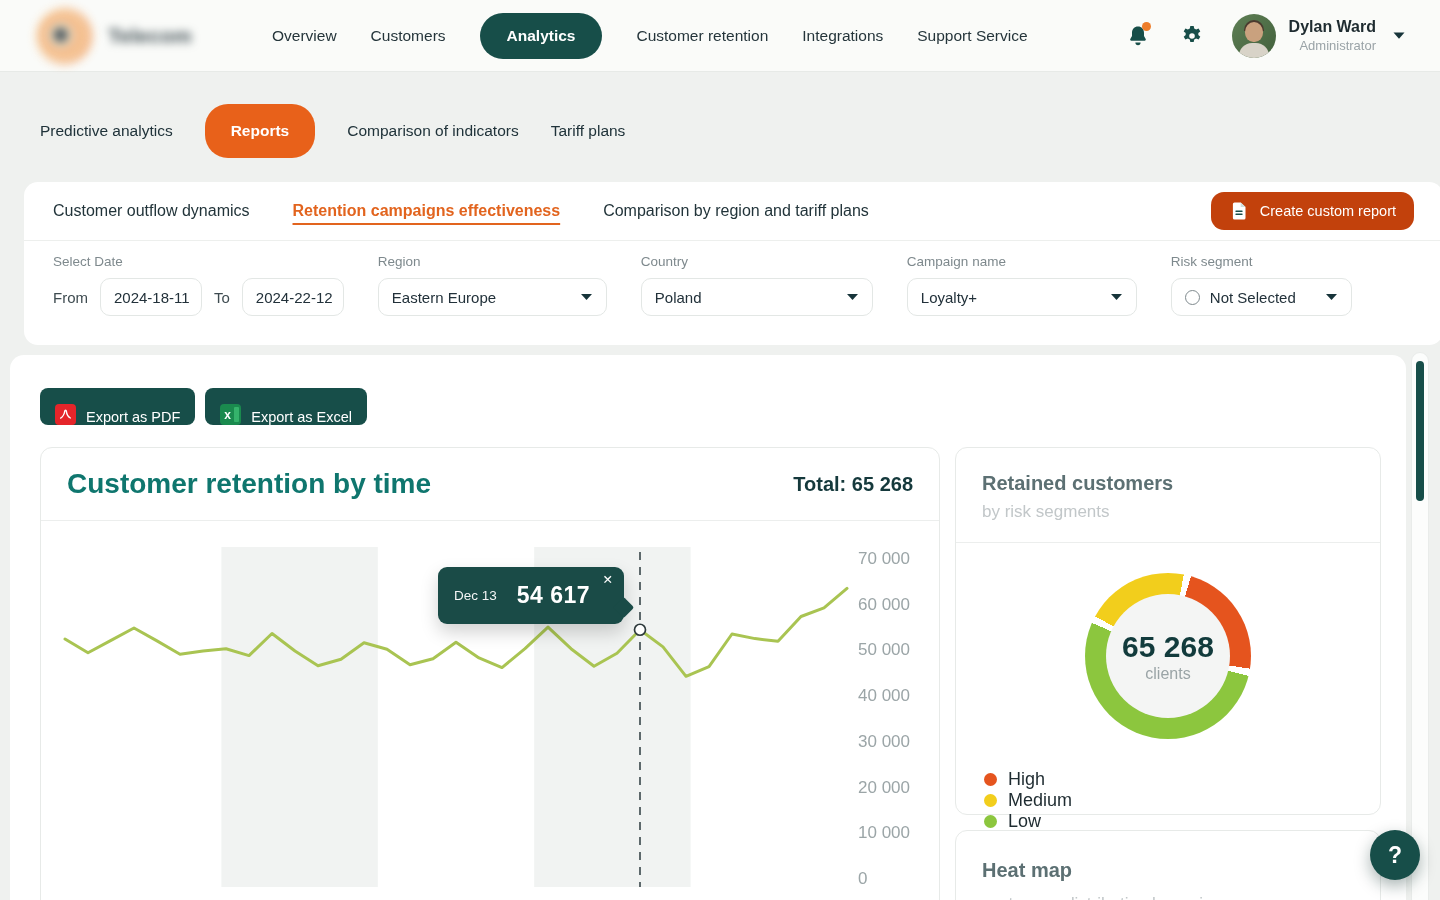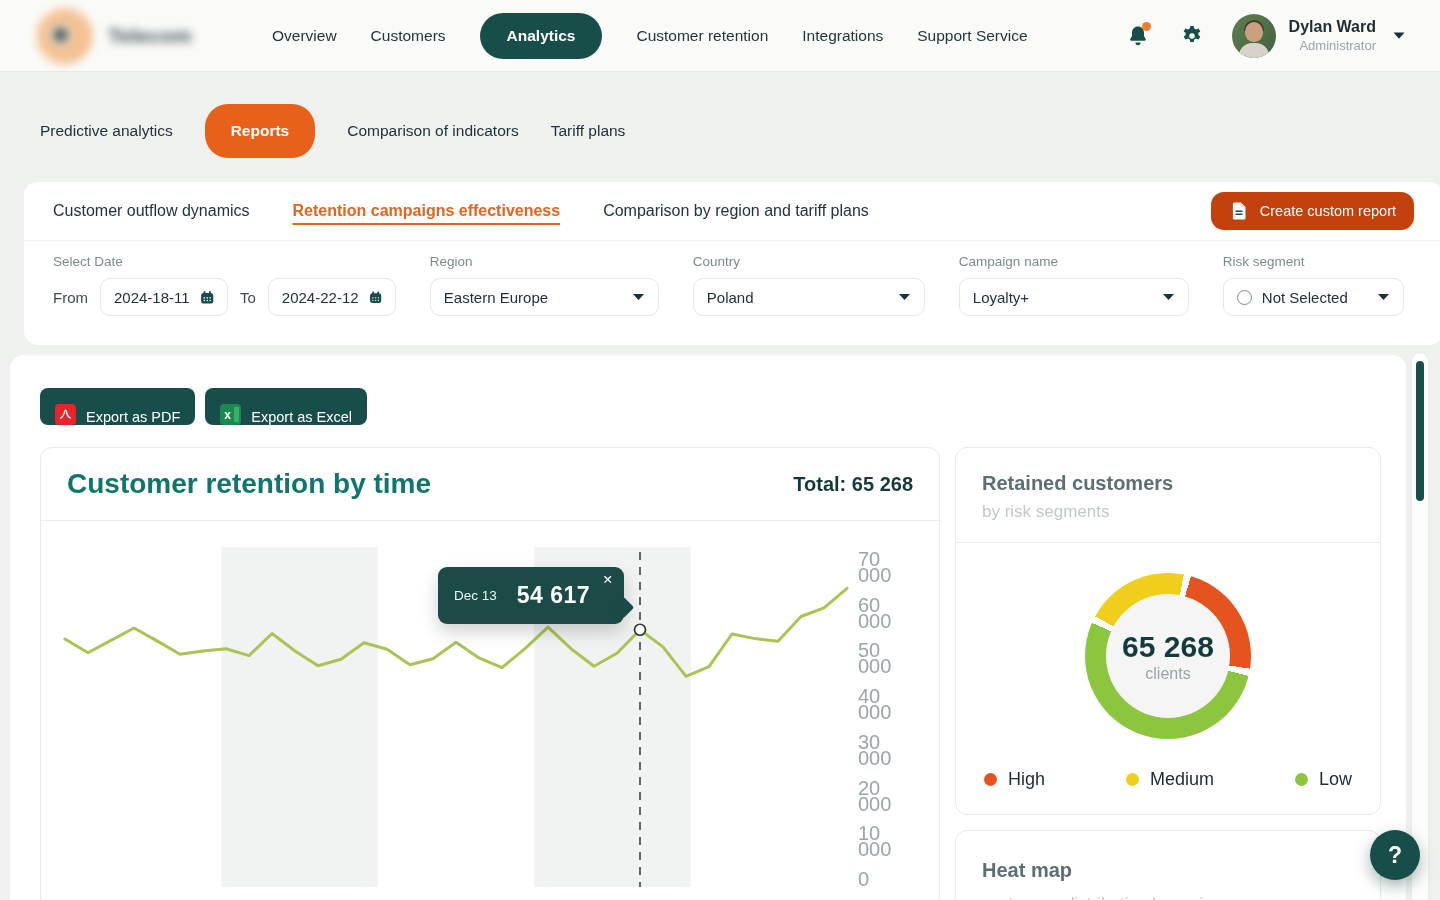--- a/index.html
+++ b/index.html
@@ -43,21 +43,21 @@
   .create-btn { margin-left:auto; background:#c2410c; color:#fff; height:38px; border-radius:13px; border:none;
                 display:flex; align-items:center; gap:11px; padding:0 18px; font-size:14.5px; cursor:pointer; font-family:inherit; }
   .filters-row { display:flex; padding:13px 29px 0; gap:34px; }
   .flabel { font-size:13.5px; color:#7E898D; margin-bottom:9px; }
   .date-row { display:flex; align-items:center; gap:12px; }
   .inline-lbl { font-size:15px; color:#3E4B50; }
   .fcontrol { height:38px; border:1px solid #E3E7E5; border-radius:10px; background:#fff; display:flex;
               align-items:center; padding:0 13px; font-size:15px; color:#22313A; gap:10px; cursor:pointer; }
   .fcontrol .val { white-space:nowrap; }
   .fcontrol .caret-s { margin-left:auto; display:flex; }
-  .w-date { width:128px; justify-content:space-between; }
+  .w-date { width:102px; justify-content:space-between; }
   .w-region { width:229px; } .w-country { width:232px; } .w-campaign { width:230px; } .w-risk { width:181px; }
   .radio { width:15px; height:15px; border:1.6px solid #7F8A8E; border-radius:50%; flex:0 0 auto; }
 
   
   .main-card { position:absolute; left:10px; top:355px; width:1396px; height:560px; background:#fff; border-radius:14px; }
   .export-row { position:absolute; left:30px; top:33px; display:flex; gap:10px; }
   .export-btn { background:#174E49; color:#fff; height:37px; border-radius:8px; border:none; display:flex;
                 align-items:flex-end; gap:10px; padding:0 15px; font-size:14.5px; cursor:pointer; font-family:inherit; }
   .pdf-ico { width:21px; height:21px; background:#E5252A; border-radius:4px; display:flex; align-items:center; justify-content:center; }
   .xls-ico { width:21px; height:21px; background:#1A8A4E; border-radius:4px; position:relative;
@@ -68,42 +68,42 @@
   .chart-card { position:absolute; left:30px; top:92px; width:900px; height:470px; background:#fff;
                 border:1px solid #E7EAE8; border-radius:12px; }
   .chart-head { height:73px; border-bottom:1px solid #ECEEED; display:flex; align-items:center;
                 justify-content:space-between; padding:0 26px; }
   .chart-title { font-size:28px; font-weight:700; color:#0f766e; }
   .chart-total { font-size:20px; font-weight:700; color:#15393C; white-space:nowrap; }
   .plot-zone { position:relative; margin:26px 0 0 24px; width:782px; height:340px; }
   .plot-zone svg { position:absolute; inset:0; overflow:visible; }
   .ytick-col { position:absolute; left:817px; top:99px; height:340px; width:60px; display:flex;
                flex-direction:column; justify-content:space-between; padding-top:4px; }
-  .ytick { font-size:20px; color:#9BA5A7; line-height:16px; }
+  .ytick { font-size:17px; color:#9BA5A7; line-height:16px; }
   .tip { position:absolute; top:20px; width:186px; height:57px; background:#1A4B47; border-radius:9px; color:#fff;
          display:flex; align-items:center; padding:0 16px; box-shadow:0 8px 18px rgba(0,0,0,.18); z-index:3; }
   .tip-date { font-size:13.5px; margin-right:20px; opacity:.95; }
   .tip-val { font-size:23px; font-weight:700; letter-spacing:.5px; }
   .tip-close { position:absolute; top:5px; right:11px; font-size:12.5px; cursor:pointer; }
   .tip-arrow { position:absolute; right:-7px; top:33px; width:15px; height:15px; background:#1A4B47;
                transform:rotate(45deg); border-radius:2px; }
 
   
   .risk-card { position:absolute; left:945px; top:92px; width:426px; height:368px; background:#fff;
                border:1px solid #E7EAE8; border-radius:12px; }
   .risk-head { padding:24px 26px 20px; border-bottom:1px solid #ECEEED; }
   .risk-title { font-size:20px; font-weight:700; color:#5C7073; }
   .risk-sub { font-size:17px; color:#C2C7C9; margin-top:7px; }
   .donut-wrap { position:relative; margin:30px auto 0; width:166px; height:166px; }
   .donut { width:166px; height:166px; border-radius:50%; }
   .donut-hole { position:absolute; inset:21px; background:#F4F5F4; border-radius:50%; display:flex;
                 flex-direction:column; align-items:center; justify-content:center; }
   .donut-val { font-size:30px; font-weight:700; color:#123B3C; }
   .donut-lbl { font-size:16px; color:#9AA4A6; margin-top:1px; }
-  .legend { display:flex; justify-content:space-between; padding:0 28px; margin-top:30px; }
+  .legend { display:flex; justify-content:space-between; padding:0 28px; margin-top:30px;flex-direction:column; }
   .leg-item { display:flex; align-items:center; gap:11px; font-size:18px; color:#1E2B30; }
   .dot { width:13px; height:13px; border-radius:50%; flex:0 0 auto; }
 
   
   .heat-card { position:absolute; left:945px; top:475px; width:426px; height:120px; background:#fff;
                border:1px solid #E7EAE8; border-radius:12px; padding:28px 26px; }
   .heat-title { font-size:20px; font-weight:700; color:#5C7073; }
   .heat-sub { font-size:17px; color:#C2C7C9; margin-top:12px; }
 
   

